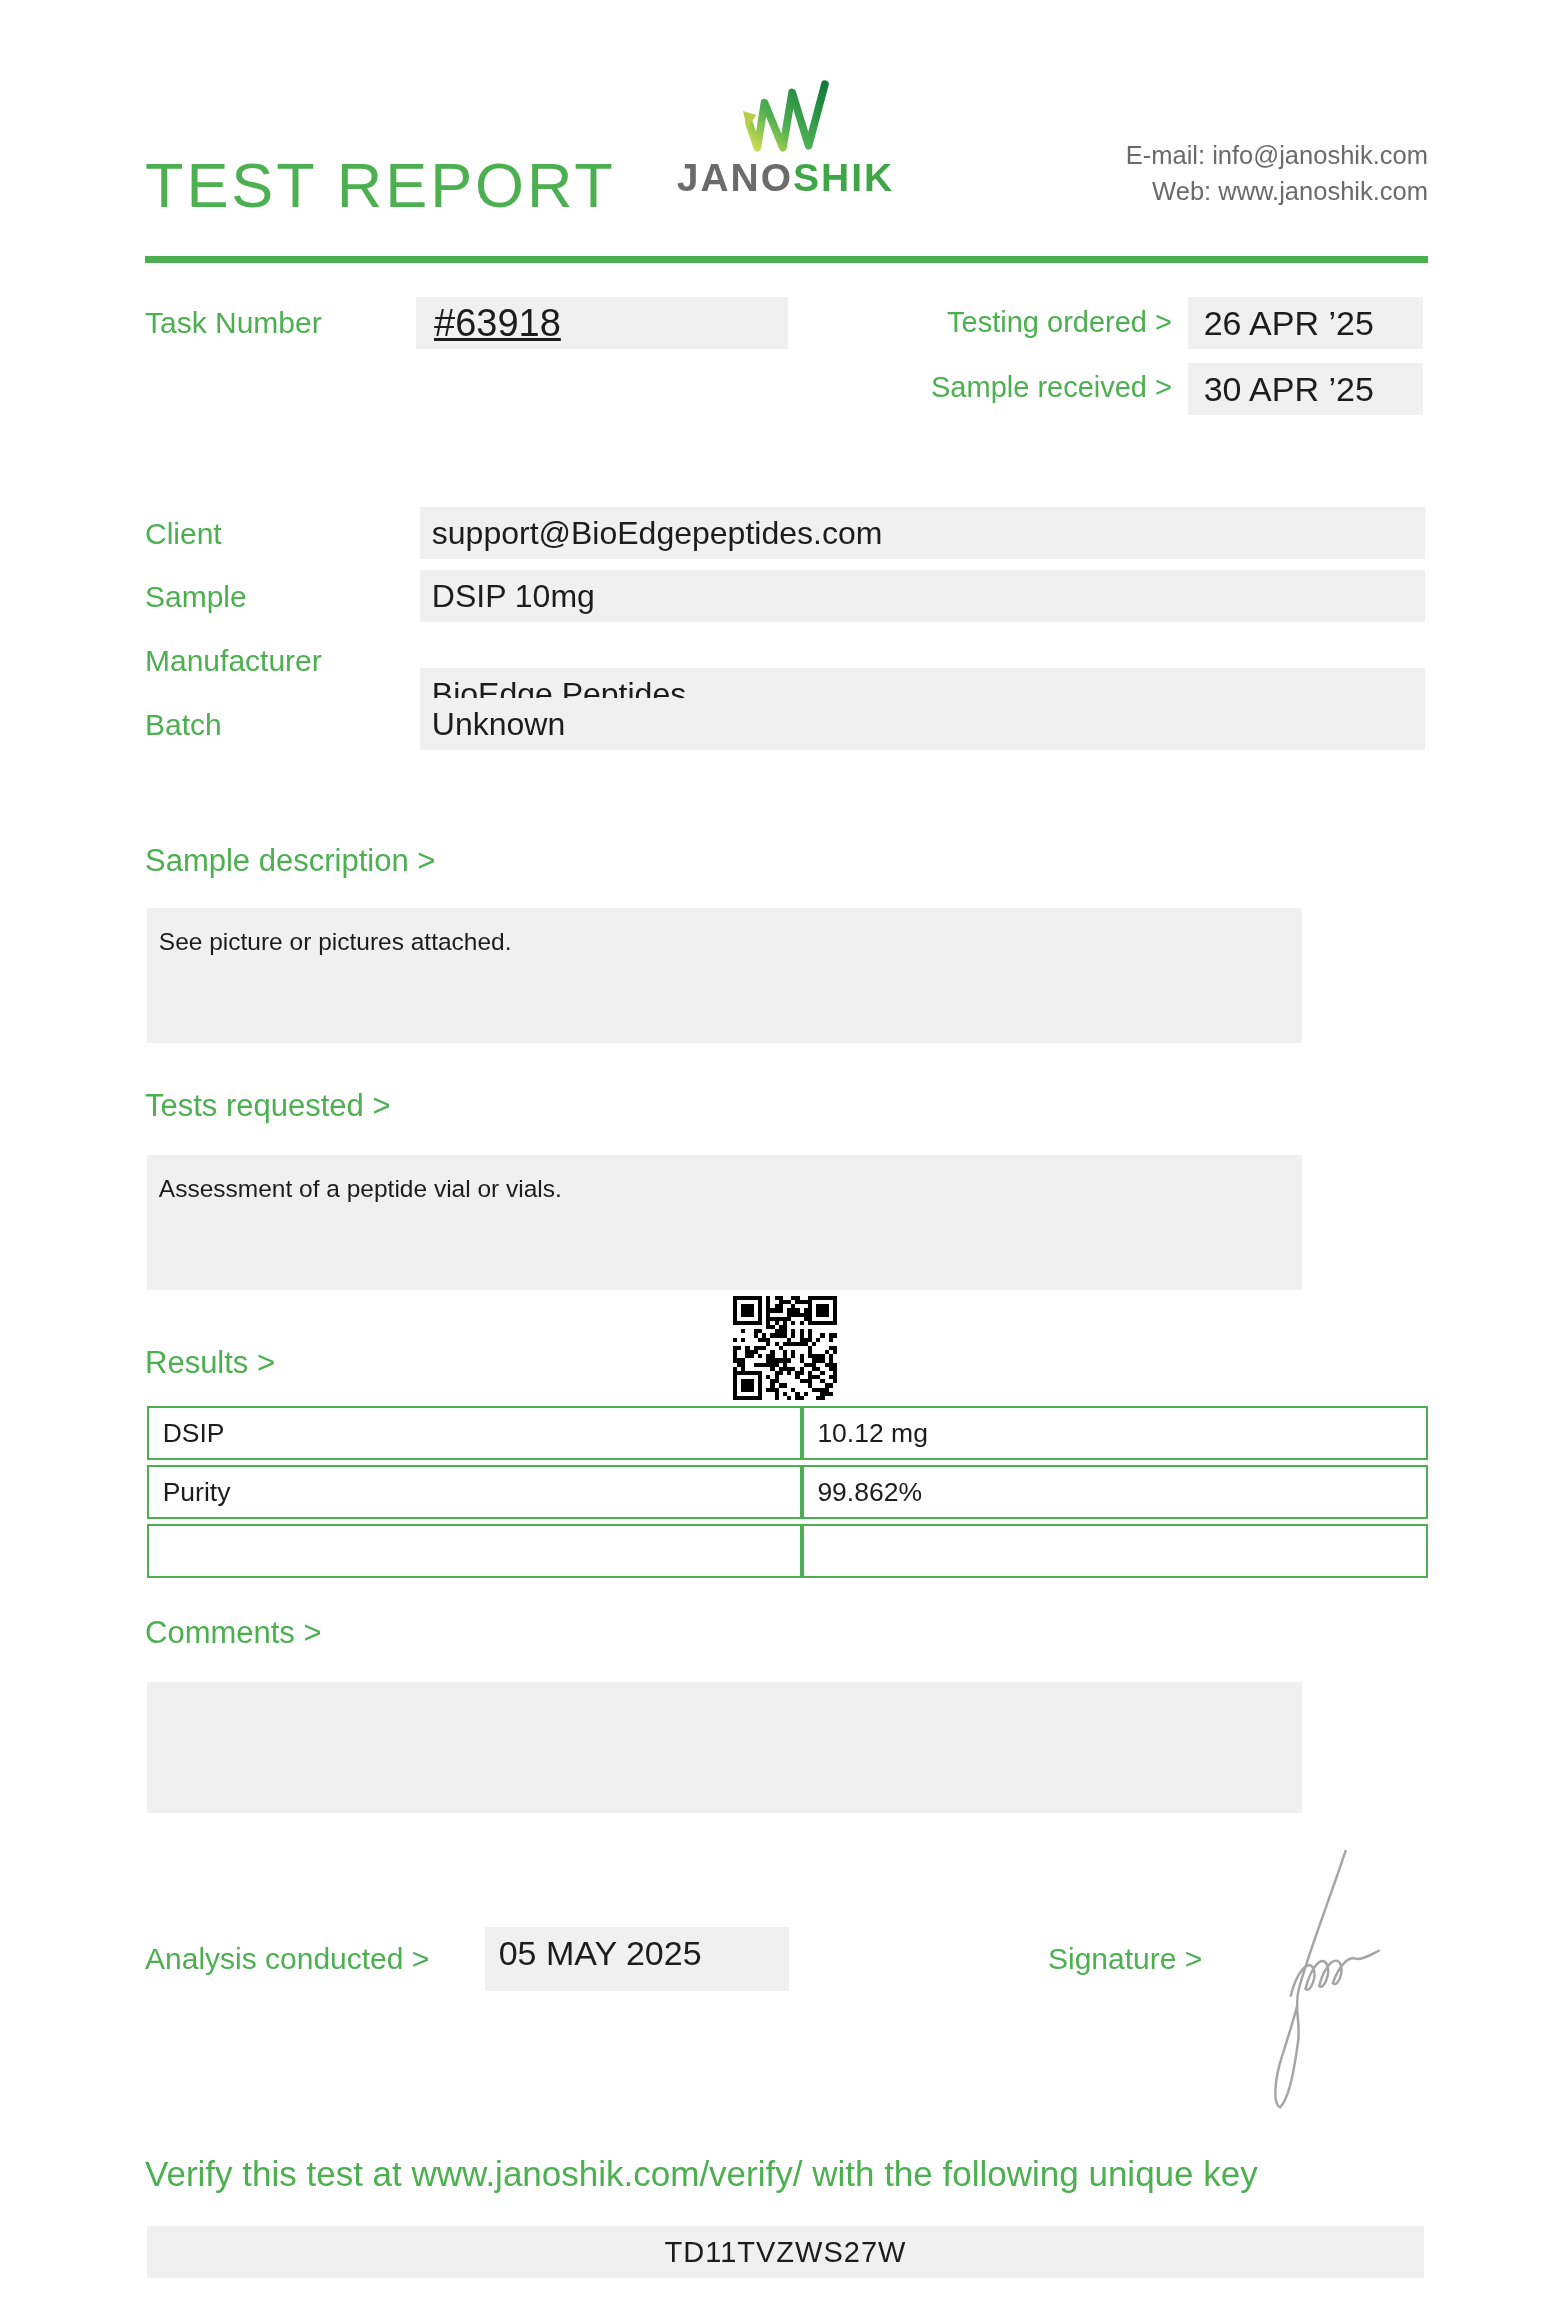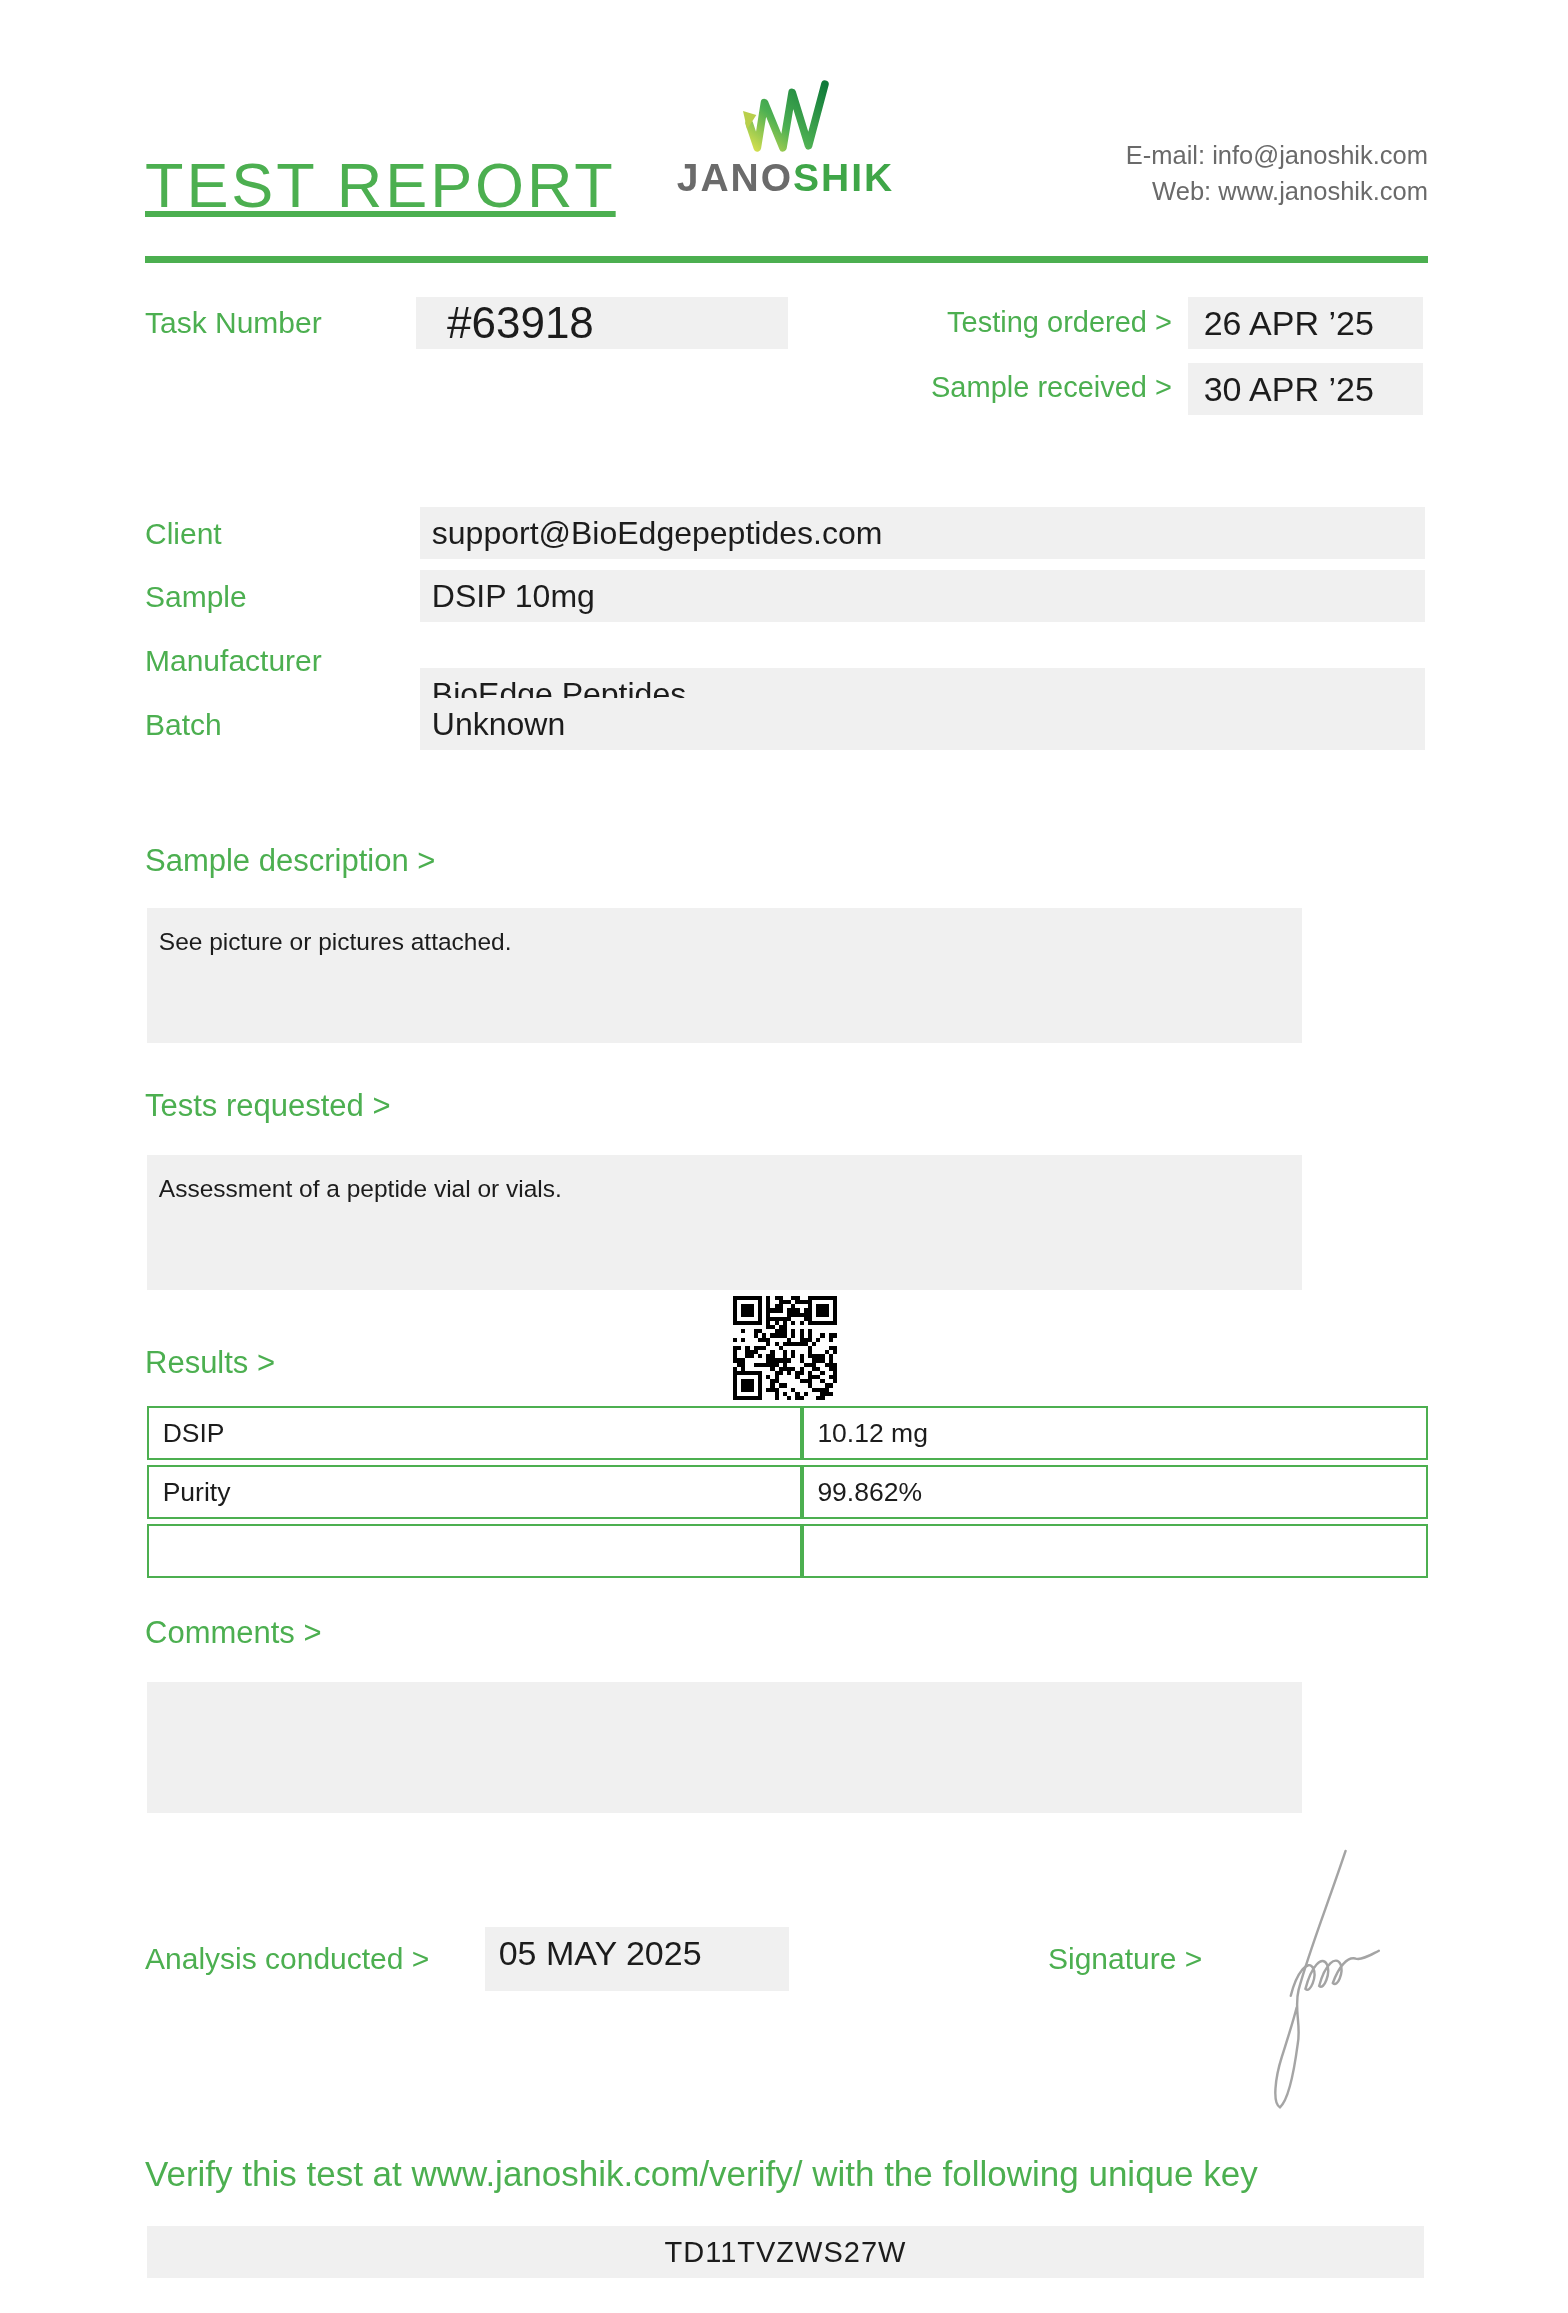--- a/index.html
+++ b/index.html
@@ -3,31 +3,31 @@
 <meta charset="utf-8">
 <style>
   html,body{margin:0;padding:0;background:#ffffff;}
   .page{
     position:relative;width:1568px;height:2313px;background:#fff;overflow:hidden;
     font-family:"Liberation Sans","DejaVu Sans",sans-serif;color:#1c1c1c;
   }
   .abs{position:absolute;}
   .graybox{background:#f0f0f0;}
   
-  .title{left:145px;top:149px;font-size:63px;letter-spacing:2.9px;color:#4caf50;font-weight:400;text-decoration:underline;}
+  .title{left:145px;top:149px;font-size:63px;letter-spacing:2.9px;color:#4caf50;font-weight:400;}
   .logo{left:674px;top:78px;width:223px;text-align:center;}
   .logo-icon{display:block;margin:0 auto;}
   .logo-text{font-size:39px;font-weight:bold;letter-spacing:2px;margin-top:2px;}
   .logo-text .p1{color:#6b6b6b;}
   .logo-text .p2{color:#3fa648;}
   .contact{top:137px;right:140px;text-align:right;font-size:25.5px;line-height:36px;color:#6a6a6a;}
   .rule{left:145px;top:256px;width:1283px;height:6.9px;background:#4caf50;}
   
   .task-label{left:145px;top:306px;font-size:30px;color:#4caf50;}
-  .task-box{left:416px;top:297px;width:372px;height:52px;line-height:52px;font-size:44px;padding-left:31px;box-sizing:border-box;}
+  .task-box{left:416px;top:297px;width:372px;height:52px;line-height:52px;font-size:38px;padding-left:18px;box-sizing:border-box;text-decoration:underline;}
   .date-label{width:286px;text-align:right;font-size:29px;color:#4caf50;}
   .dl1{left:886px;top:306px;}
   .dl2{left:886px;top:371px;}
   .date-box{left:1188px;width:235px;height:52px;line-height:52px;font-size:34px;padding-left:15.7px;box-sizing:border-box;}
   .db1{top:297px;}
   .db2{top:363px;}
   
   .info-label{left:145px;font-size:30px;color:#4caf50;}
   .info-box{left:420px;width:1005px;height:52px;line-height:52px;font-size:32px;padding-left:11.8px;box-sizing:border-box;}
   

